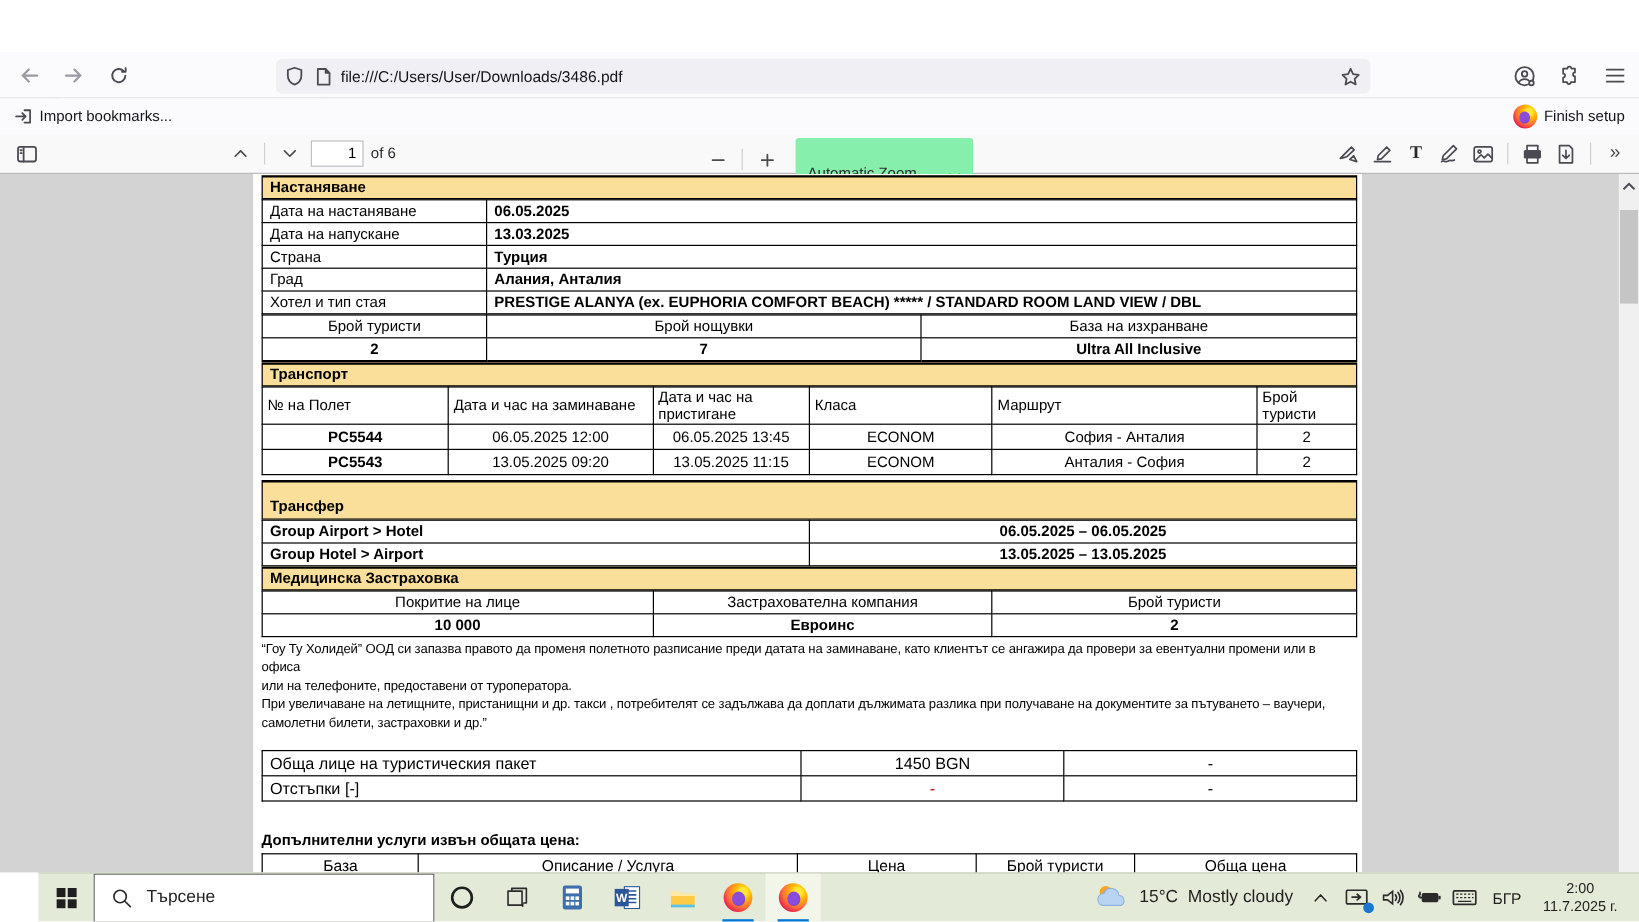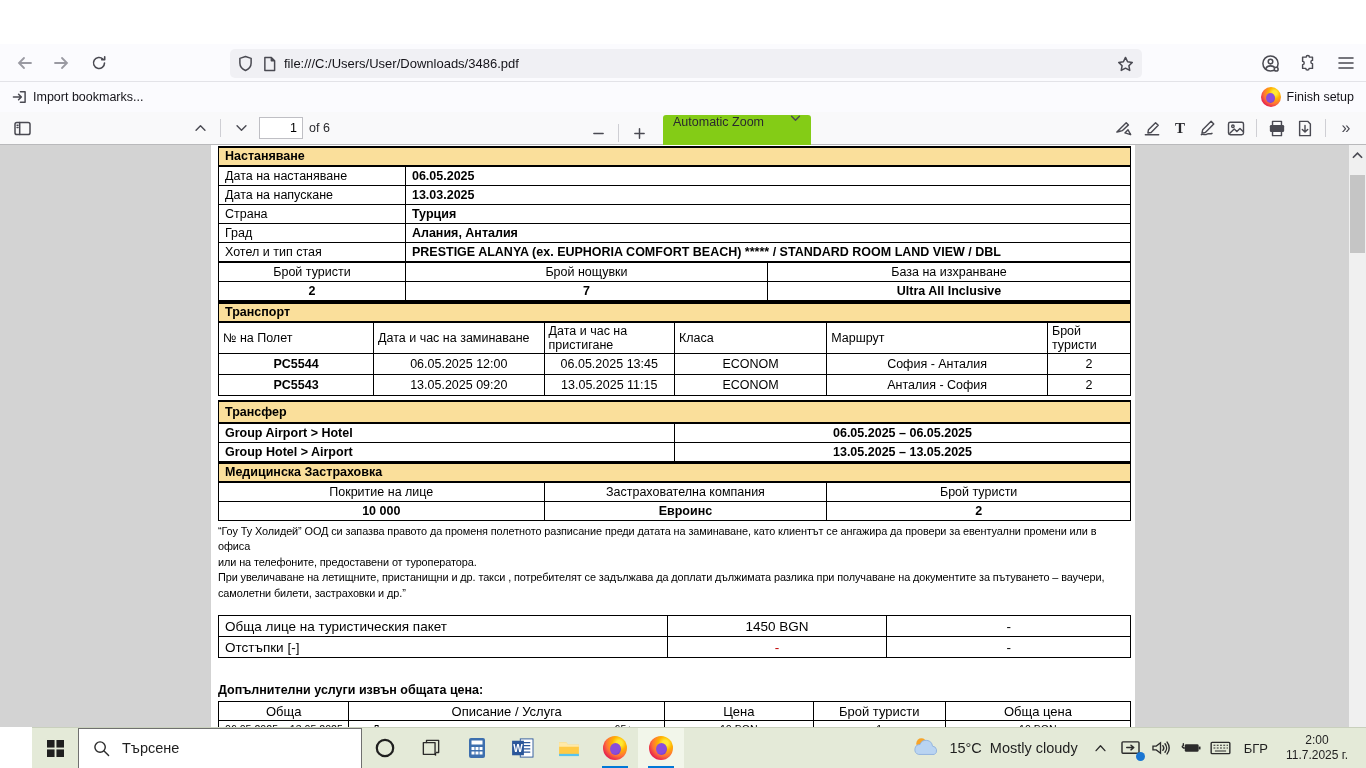--- a/index.html
+++ b/index.html
@@ -36,21 +36,21 @@
   #import-bm { display:flex; align-items:center; gap:6px; margin-left:12px; }
   #finish-setup { position:absolute; right:12px; display:flex; align-items:center; gap:6px; }
 
   
   #pdfbar { top:112px; left:0; width:1366px; height:33px; background:#f9f9fa; border-bottom:1px solid #b9b9bb;
     display:flex; align-items:center; font-size:12.5px; color:#2a2a2e; }
   .pbtn { width:28px; height:26px; display:flex; align-items:center; justify-content:center; border-radius:3px; }
   .pdiv { width:0; height:18px; border-left:1px solid #cfcfd4; margin:0 6px; }
   #pageinput { width:44px; height:22px; border:1px solid #bfbfc4; background:#fff; font-size:12.5px; text-align:right; padding-right:5px; margin:0 6px 0 4px; font-family:inherit; }
   #zoomcluster { position:absolute; left:584px; top:3px; display:flex; align-items:center; }
-  #zoomsel { background:#84cc16; border-radius:3px; height:36px; display:flex; align-items:flex-start; gap:26px; padding:0 10px; margin-left:10px; }
+  #zoomsel { background:#86efac; border-radius:3px; height:36px; display:flex; align-items:flex-end; gap:26px; padding:0 10px; margin-left:10px; }
   #pdf-right { position:absolute; right:6px; top:3px; display:flex; align-items:center; }
   .ttext { font-weight:bold; font-size:15px; font-family:"Liberation Serif",serif; }
 
   
   #viewer { top:145px; left:0; width:1366px; height:582px; background:#d3d3d3; }
   #vscroll { position:absolute; right:0; top:0; width:17px; height:582px; background:#f0f0f0; }
   #vthumb { position:absolute; right:1px; top:30px; width:15px; height:78px; background:#c5c5c5; }
   #page { position:absolute; left:211px; top:0; width:924px; height:582px; background:#fff; padding:1px 4px 0 7px; color:#000; }
 
   
@@ -58,21 +58,21 @@
   table { width:100%; border-collapse:collapse; table-layout:fixed; }
   td,th { border:1px solid #000; font-size:12.5px; padding:1px 6px; height:19px; vertical-align:middle; overflow:hidden; white-space:nowrap; }
   .b { font-weight:bold; } .c { text-align:center; }
   .t-accom td.val { font-weight:bold; }
   .t-sum th { font-weight:normal; text-align:center; }
   .t-sum td { font-weight:bold; text-align:center; border-bottom-width:2px; }
   .t-trans th { font-weight:normal; text-align:left; height:18px; padding:1px 4px; }
   .t-trans td { text-align:center; height:21px; }
   .t-trans td:first-child { font-weight:bold; }
   .t-transfer { margin-top:4px; }
-  .transfer-head { border-top-width:2px; padding-top:3px; padding-bottom:3px; }
+  .transfer-head { border-top-width:2px; padding-top:13px; padding-bottom:3px; }
   .t-ins th { font-weight:normal; text-align:center; }
   .t-ins td { text-align:center; }
   #disclaimer { font-size:10.9px; line-height:15.5px; margin-top:3px; letter-spacing:-0.1px; }
   .t-price { margin-top:14px; }
   .t-price td { font-size:13.5px; height:21px; }
   .t-price td.c { text-align:center; }
   .red { color:#c00000; }
   #addsvc-title { font-weight:bold; font-size:12.5px; margin-top:25px; margin-bottom:4px; }
   .t-add th { font-weight:normal; text-align:center; font-size:13px; }
   .t-add td { text-align:center; font-size:10.6px; height:17px; }
@@ -460,21 +460,21 @@
       <table class="t-add">
         <colgroup>
             <col style="width:14.3%">
             <col style="width:34.6%">
             <col style="width:16.3%">
             <col style="width:14.5%">
             <col>
           </colgroup>
         <tbody>
             <tr>
-          <th>Обща</th>
+          <th>База</th>
           <th>Описание / Услуга</th>
           <th>Цена</th>
           <th>Брой туристи</th>
           <th>Обща цена</th>
         </tr>
         <tr>
           <td>06.05.2025 – 13.05.2025</td>
           <td>Допълнителна здравна застраховка за лица над 65+ г.</td>
           <td>10 BGN</td>
           <td>1</td>

